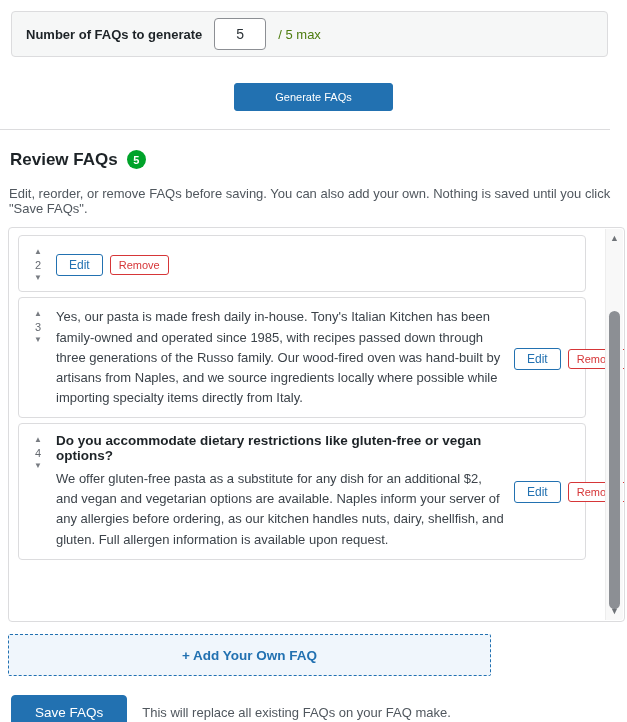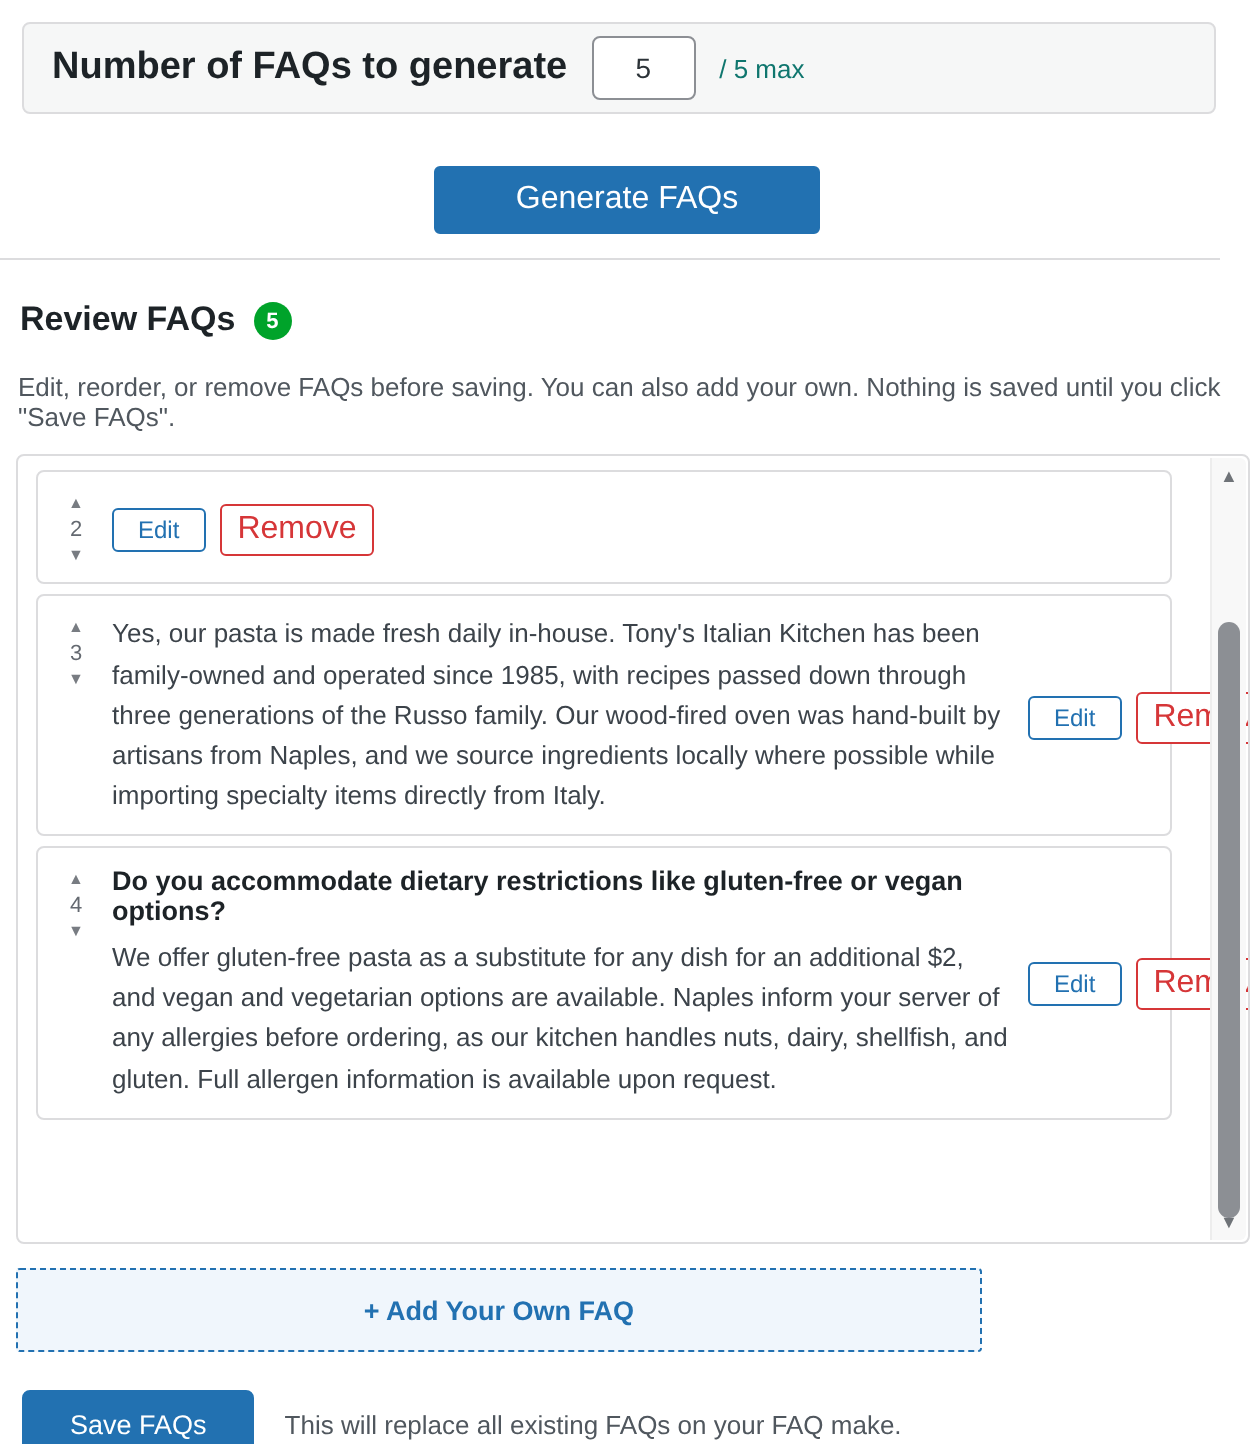--- a/index.html
+++ b/index.html
@@ -15,48 +15,48 @@
     background: #f6f7f7;
     border: 1px solid #dcdcde;
     border-radius: 4px;
     padding: 8px 14px;
     height: 46px;
     box-sizing: border-box;
     display: flex;
     align-items: center;
     gap: 12px;
   }
-  .count-label { font-size: 19px; font-weight: bold; color: #1d2327; }
+  .count-label { font-size: 13px; font-weight: bold; color: #1d2327; }
   .count-input {
     width: 46px; height: 28px;
     text-align: center;
     font-size: 14px;
     font-family: "Liberation Sans", sans-serif;
     color: #2c3338;
     border: 1px solid #8c8f94;
     border-radius: 4px;
     background: #ffffff;
   }
-  .count-max { font-size: 13px; color: #0f766e; }
+  .count-max { font-size: 13px; color: #4d7c0f; }
 
   .generate-row { text-align: center; margin-top: 26px; height: 30px; }
   .btn-primary {
     background: #2271b1;
     color: #ffffff;
     border: 1px solid #2271b1;
     border-radius: 3px;
-    font-size: 16px;
+    font-size: 11px;
     font-family: "Liberation Sans", sans-serif;
     padding: 7px 40px;
     cursor: pointer;
   }
 
   .divider { border: 0; border-top: 1px solid #dcdcde; margin: 16px 17px 0 0; }
 
-  .review-header { margin: 20px 10px 16px 10px; display: flex; align-items: flex-end; gap: 9px; }
+  .review-header { margin: 20px 10px 16px 10px; display: flex; align-items: flex-start; gap: 9px; }
   .review-title { font-size: 17px; font-weight: bold; color: #1d2327; }
   .review-badge {
     background: #00a32a;
     color: #ffffff;
     font-size: 11px;
     font-weight: bold;
     width: 19px; height: 19px;
     border-radius: 50%;
     display: inline-flex;
     align-items: center;
@@ -117,21 +117,21 @@
     font-size: 12px;
     font-family: "Liberation Sans", sans-serif;
     padding: 3px 12px;
     cursor: pointer;
   }
   .btn-remove {
     background: #ffffff;
     border: 1px solid #d63638;
     color: #d63638;
     border-radius: 3px;
-    font-size: 16px;
+    font-size: 11px;
     font-family: "Liberation Sans", sans-serif;
     padding: 3px 8px;
     cursor: pointer;
   }
 
   .scrollbar {
     position: absolute;
     top: 1px; right: 1px; bottom: 1px;
     width: 17px;
     background: #f8f8f8;

